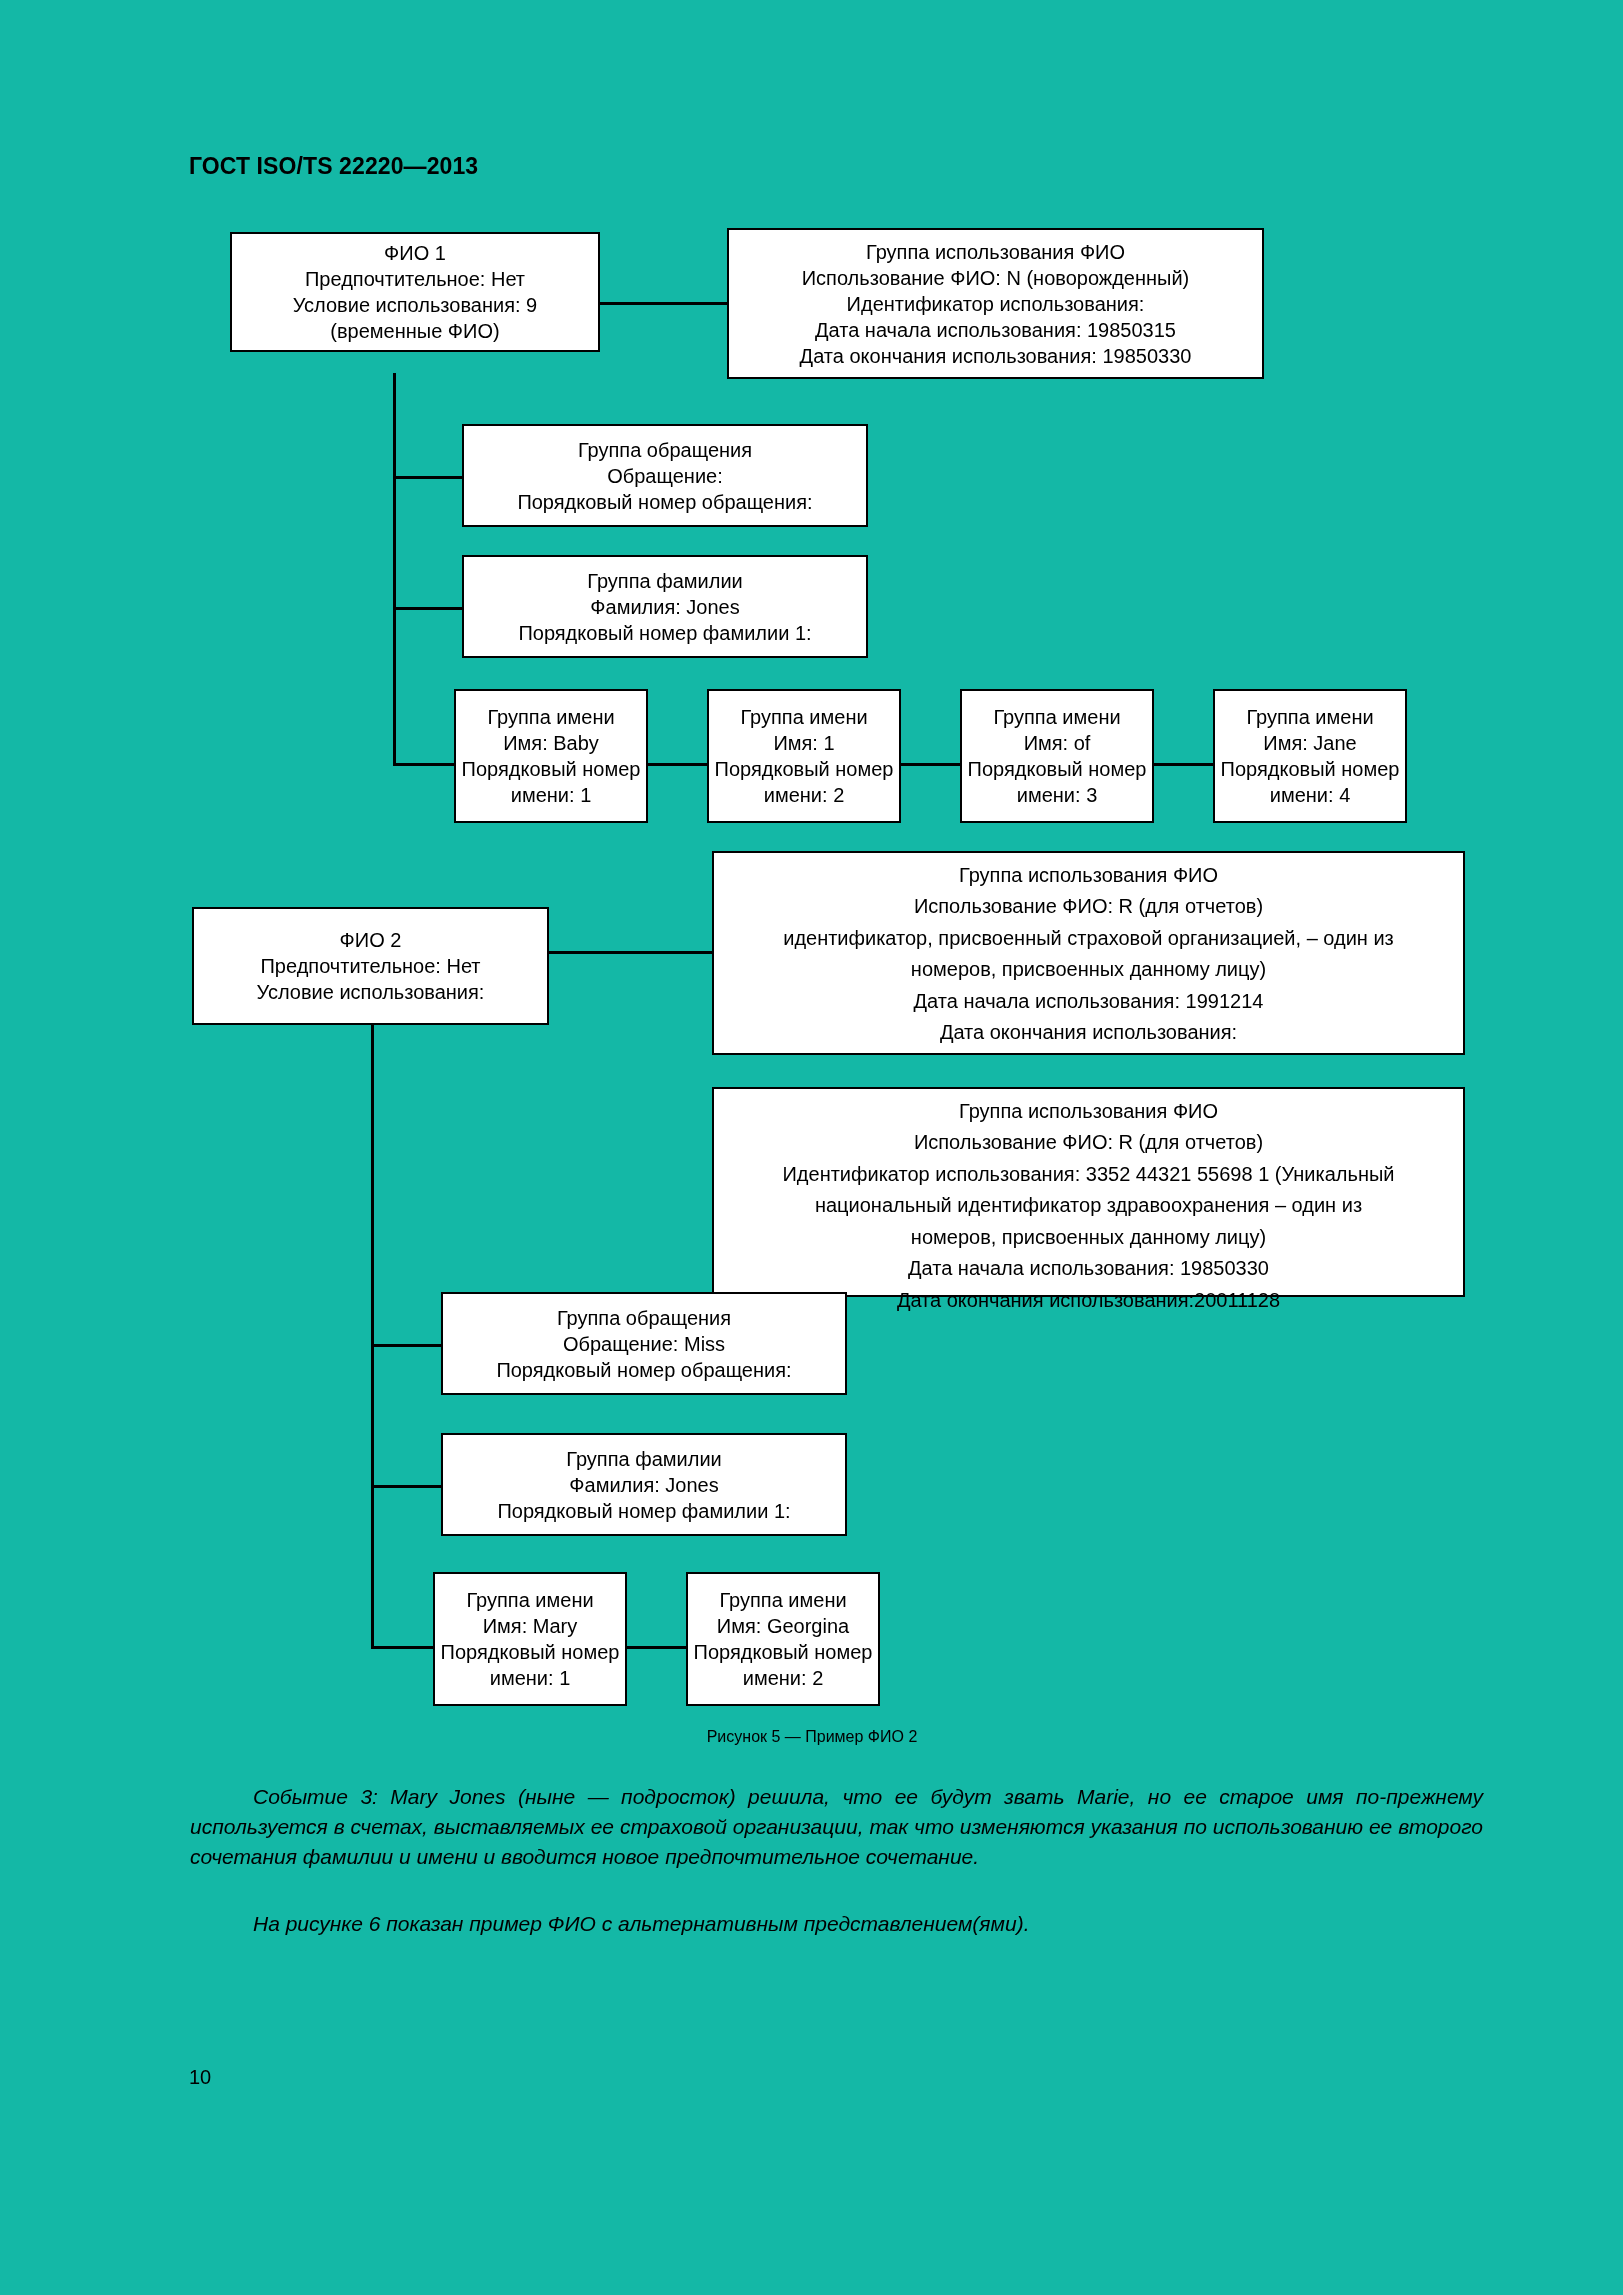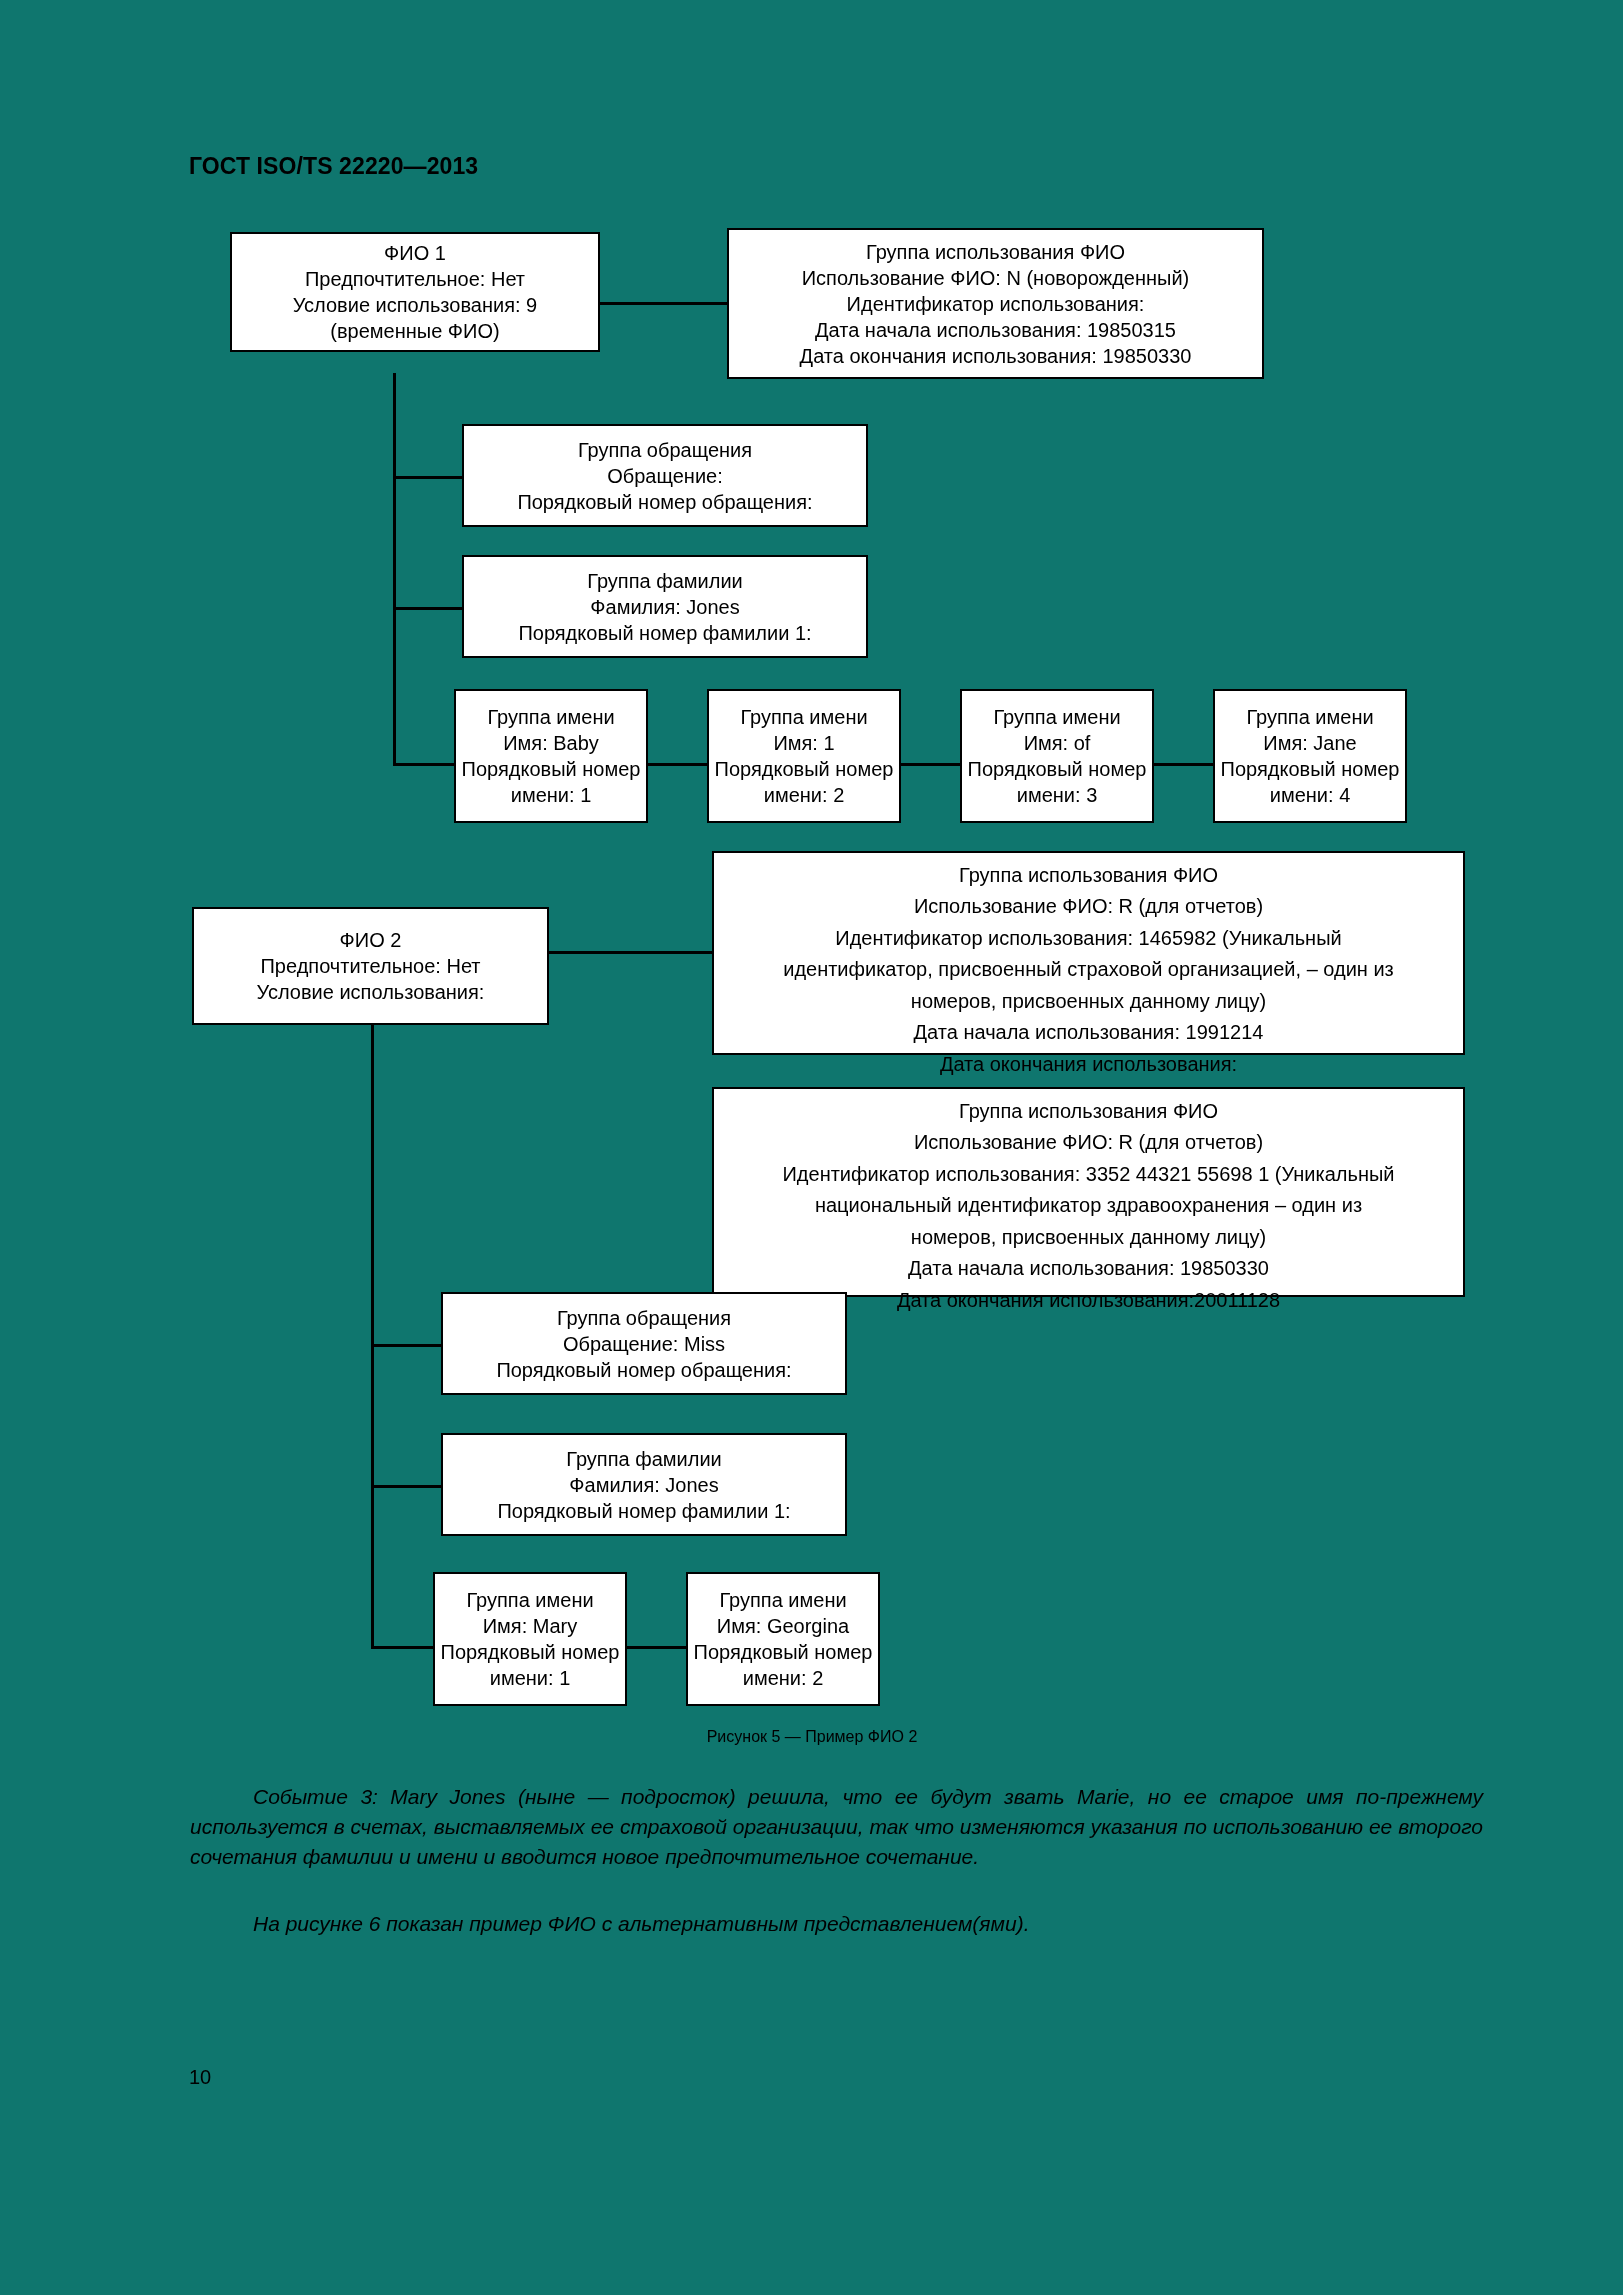--- a/index.html
+++ b/index.html
@@ -8,21 +8,21 @@
     background: #ffffff;
   }
   body {
     font-family: "Liberation Sans", sans-serif;
     color: #000000;
   }
   #page {
     position: relative;
     width: 1624px;
     height: 2295px;
-    background: #0f766e;
+    background: #14b8a6;
     overflow: hidden;
   }
 
   
   .doc-header {
     position: absolute;
     left: 189px;
     top: 153px;
     font-size: 23px;
     font-weight: bold;
@@ -167,21 +167,20 @@
     <span class="ln">ФИО 2</span>
     <span class="ln">Предпочтительное: Нет</span>
     <span class="ln">Условие использования:</span>
   </div>
 
   <div class="hline" style="left:547px; top:951px; width:168px;"></div>
 
   <div class="dbox wrapbox" style="left:712px; top:851px; width:753px; height:204px;">
     <span class="ln">Группа использования ФИО</span>
     <span class="ln">Использование ФИО: R (для отчетов)</span>
-    <span class="ln">Идентификатор использования: 1465982 (Уникальный</span>
     <span class="ln">идентификатор, присвоенный страховой организацией, – один из</span>
     <span class="ln">номеров, присвоенных данному лицу)</span>
     <span class="ln">Дата начала использования: 1991214</span>
     <span class="ln">Дата окончания использования:</span>
   </div>
 
   <div class="dbox wrapbox" style="left:712px; top:1087px; width:753px; height:210px;">
     <span class="ln">Группа использования ФИО</span>
     <span class="ln">Использование ФИО: R (для отчетов)</span>
     <span class="ln">Идентификатор использования: 3352 44321 55698 1 (Уникальный</span>

